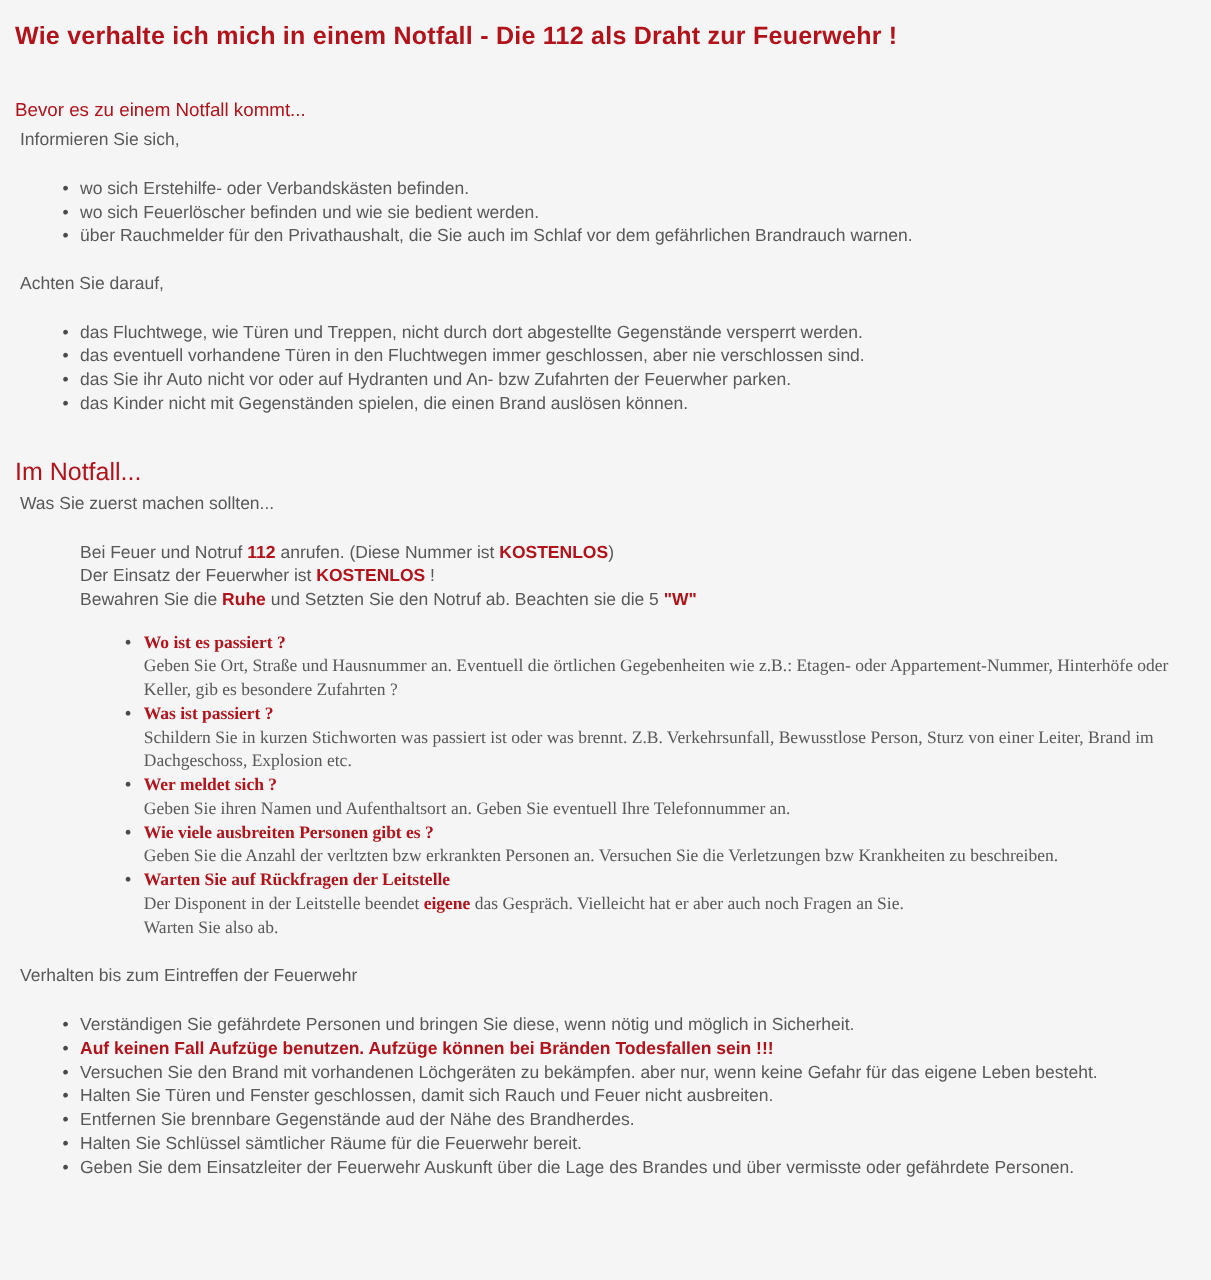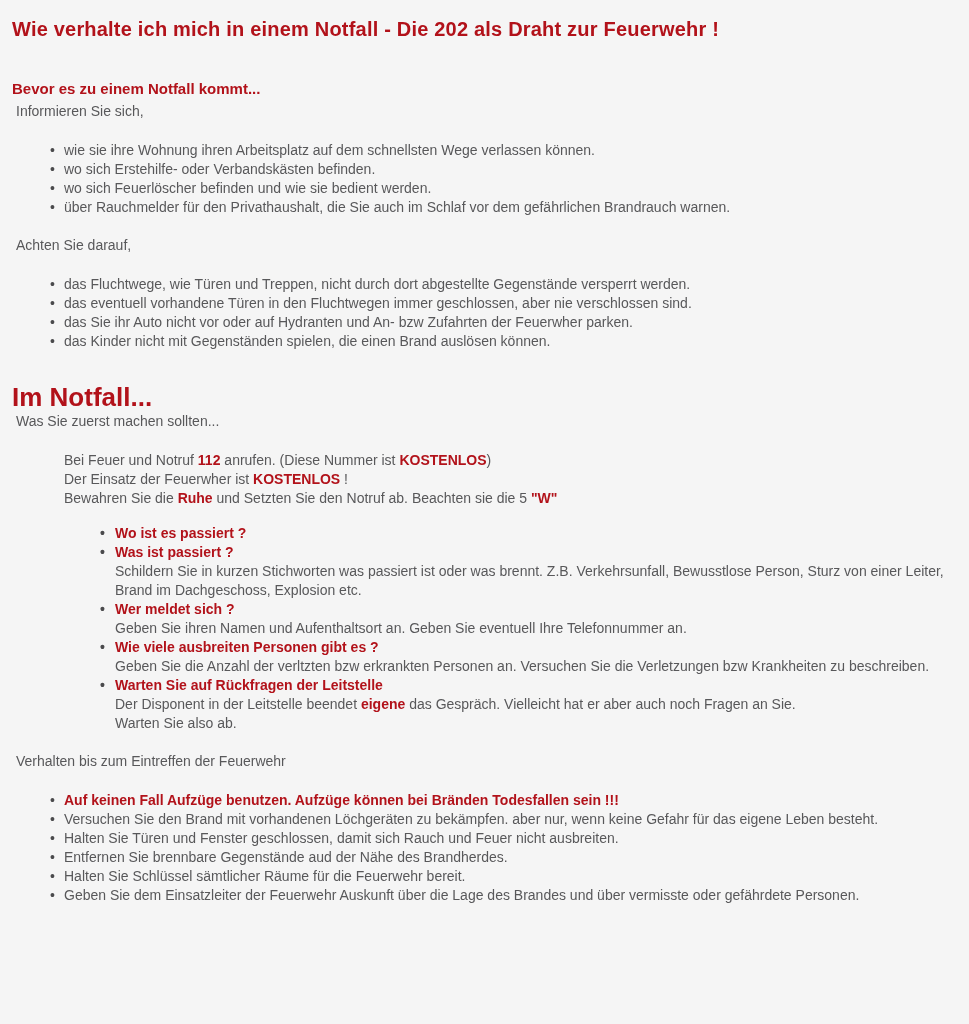--- a/index.html
+++ b/index.html
@@ -20,70 +20,69 @@
     font-size: 20px;
     line-height: 26px;
     font-weight: bold;
     margin-bottom: 38px;
     letter-spacing: 0.2px;
   }
   .sec-heading {
     color: #b2121a;
     font-size: 15px;
     line-height: 18px;
-    font-weight: bold;
+    font-weight: normal;
   }
   .sec-heading.big {
-    font-size: 26px;
+    font-size: 20px;
     line-height: 21px;
   }
   .lead { margin: 4px; }
 
   ul { list-style: none; }
   ul.blist { margin: 20px 0 19px 0; }
   ul.blist li { position: relative; padding-left: 52px; }
   ul.blist li::before {
     content: "\2022";
     position: absolute;
     left: 38px;
     color: #4a4a4c;
   }
 
   .call-block { margin: 20px 0 16px 52px; }
   .call-block p { margin: 0; }
 
   ul.wlist { margin: 16px 0 19px 0; }
-  ul.wlist li { position: relative; padding-left: 103px; }
+  ul.wlist li { position: relative; padding-left: 103px; font-family: Liberation Serif, serif; }
   ul.wlist li::before {
     content: "\2022";
     position: absolute;
     left: 88px;
     color: #4a4a4c;
     font-weight: bold;
   }
   .wq { color: #b2121a; font-weight: bold; }
   .wa { color: #58585a; }
 
   .hl { color: #b2121a; font-weight: bold; }
   li.all-hl::before { color: #4a4a4c; }
 
   .spacer-mid { height: 17px; }
 </style>
 </head>
 <body>
 
 <div class="page">
 
-  <h1 class="title">Wie verhalte ich mich in einem Notfall - Die 202 als Draht zur Feuerwehr !</h1>
+  <h1 class="title">Wie verhalte ich mich in einem Notfall - Die 112 als Draht zur Feuerwehr !</h1>
 
   <section>
     <h2 class="sec-heading">Bevor es zu einem Notfall kommt...</h2>
     <p class="lead">Informieren Sie sich,</p>
     <ul class="blist">
-        <li>wie sie ihre Wohnung ihren Arbeitsplatz auf dem schnellsten Wege verlassen können.</li>
         <li>wo sich Erstehilfe- oder Verbandskästen befinden.</li>
         <li>wo sich Feuerlöscher befinden und wie sie bedient werden.</li>
         <li>über Rauchmelder für den Privathaushalt, die Sie auch im Schlaf vor dem gefährlichen Brandrauch warnen.</li>
       </ul>
     <p class="lead">Achten Sie darauf,</p>
     <ul class="blist">
         <li>das Fluchtwege, wie Türen und Treppen, nicht durch dort abgestellte Gegenstände versperrt werden.</li>
         <li>das eventuell vorhandene Türen in den Fluchtwegen immer geschlossen, aber nie verschlossen sind.</li>
         <li>das Sie ihr Auto nicht vor oder auf Hydranten und An- bzw Zufahrten der Feuerwher parken.</li>
         <li>das Kinder nicht mit Gegenständen spielen, die einen Brand auslösen können.</li>
@@ -96,20 +95,21 @@
     <h2 class="sec-heading big">Im Notfall...</h2>
     <p class="lead">Was Sie zuerst machen sollten...</p>
     <div class="call-block">
       <p><span>Bei Feuer und Notruf </span><span class="hl">112</span><span> anrufen. (Diese Nummer ist </span><span class="hl">KOSTENLOS</span><span>)</span></p>
       <p><span>Der Einsatz der Feuerwher ist </span><span class="hl">KOSTENLOS</span><span> !</span></p>
       <p><span>Bewahren Sie die </span><span class="hl">Ruhe</span><span> und Setzten Sie den Notruf ab. Beachten sie die 5 </span><span class="hl">"W"</span></p>
     </div>
     <ul class="wlist">
         <li>
           <div class="wq">Wo ist es passiert ?</div>
+          <div class="wa"><span>Geben Sie Ort, Straße und Hausnummer an. Eventuell die örtlichen Gegebenheiten wie z.B.: Etagen- oder Appartement-Nummer, Hinterhöfe oder Keller, gib es besondere Zufahrten ?</span></div>
         </li>
         <li>
           <div class="wq">Was ist passiert ?</div>
           <div class="wa"><span>Schildern Sie in kurzen Stichworten was passiert ist oder was brennt. Z.B. Verkehrsunfall, Bewusstlose Person, Sturz von einer Leiter, Brand im Dachgeschoss, Explosion etc.</span></div>
         </li>
         <li>
           <div class="wq">Wer meldet sich ?</div>
           <div class="wa"><span>Geben Sie ihren Namen und Aufenthaltsort an. Geben Sie eventuell Ihre Telefonnummer an.</span></div>
         </li>
         <li>
@@ -119,20 +119,21 @@
         <li>
           <div class="wq">Warten Sie auf Rückfragen der Leitstelle</div>
           <div class="wa"><span>Der Disponent in der Leitstelle beendet </span><span class="hl">eigene</span><span> das Gespräch. Vielleicht hat er aber auch noch Fragen an Sie.</span><br><span>Warten Sie also ab.</span></div>
         </li>
       </ul>
   </section>
 
   <section>
     <p class="lead">Verhalten bis zum Eintreffen der Feuerwehr</p>
     <ul class="blist">
+        <li><span>Verständigen Sie gefährdete Personen und bringen Sie diese, wenn nötig und möglich in Sicherheit.</span></li>
         <li class="all-hl"><span class="hl">Auf keinen Fall Aufzüge benutzen. Aufzüge können bei Bränden Todesfallen sein !!!</span></li>
         <li><span>Versuchen Sie den Brand mit vorhandenen Löchgeräten zu bekämpfen. aber nur, wenn keine Gefahr für das eigene Leben besteht.</span></li>
         <li><span>Halten Sie Türen und Fenster geschlossen, damit sich Rauch und Feuer nicht ausbreiten.</span></li>
         <li><span>Entfernen Sie brennbare Gegenstände aud der Nähe des Brandherdes.</span></li>
         <li><span>Halten Sie Schlüssel sämtlicher Räume für die Feuerwehr bereit.</span></li>
         <li><span>Geben Sie dem Einsatzleiter der Feuerwehr Auskunft über die Lage des Brandes und über vermisste oder gefährdete Personen.</span></li>
       </ul>
   </section>
 
 </div>

